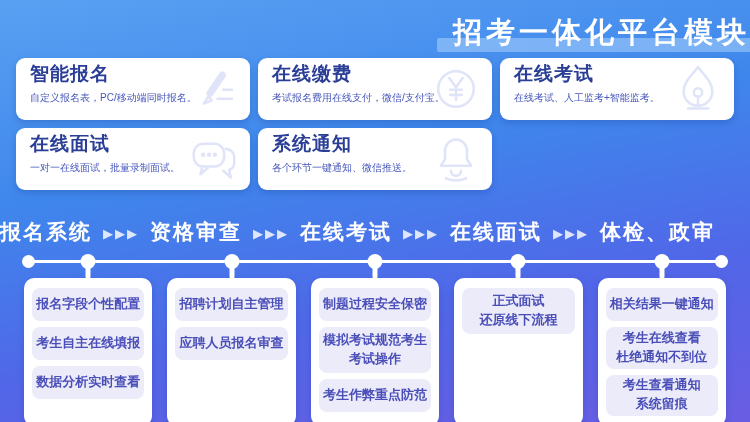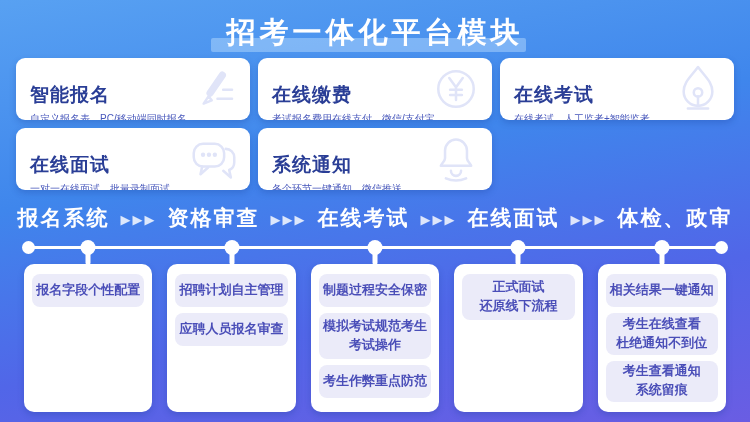--- a/index.html
+++ b/index.html
@@ -2,34 +2,34 @@
 <html><head>
 <meta charset="utf-8">
 <style>
   *{margin:0;padding:0;box-sizing:border-box}
   html,body{width:750px;height:422px;overflow:hidden}
   body{
     font-family:"Liberation Sans",sans-serif;
     background:linear-gradient(170deg,#58a1f2 0%,#3f86ec 38%,#5166e8 70%,#6a5de3 100%);
     position:relative;
   }
-  .title-wrap{padding-top:13px;height:50px;text-align:center}
+  .title-wrap{padding-top:13px;height:50px;text-align:right}
   .title{display:inline-block;position:relative;font-size:29px;font-weight:900;color:#fff;letter-spacing:4px}
   .title .hl{position:absolute;left:-16px;right:-2px;bottom:1px;height:14px;background:rgba(190,224,255,.45);border-radius:2px}
   .title .txt{position:relative;z-index:1}
 
   .modules{margin:8px 16px 0;display:grid;grid-template-columns:repeat(3,1fr);grid-auto-rows:62px;gap:8px}
-  .module{position:relative;background:#fff;border-radius:9px;padding:24px 14px;overflow:hidden;
+  .module{position:relative;background:#fff;border-radius:9px;padding:3px 14px;overflow:hidden;
           box-shadow:0 3px 6px rgba(25,60,150,.28)}
   .module h3{font-size:19px;color:#2a3e96;font-weight:800;letter-spacing:1px}
   .module p{font-size:10px;color:#4656bb;margin-top:4px;position:relative;z-index:1;white-space:nowrap}
   .micon{position:absolute;right:9px;top:50%;transform:translateY(-50%);z-index:0}
   .micon svg{display:block}
 
-  .flow{margin-top:10px;height:36px;display:flex;align-items:center;justify-content:center;gap:11px}
+  .flow{margin-top:24px;height:36px;display:flex;align-items:center;justify-content:flex-start;gap:11px}
   .flow .step{font-size:21px;font-weight:900;color:#fff;letter-spacing:2px;white-space:nowrap}
   .flow .arrows{font-size:13px;color:rgba(255,255,255,.82);letter-spacing:2px;padding-top:2px}
 
   .timeline{position:relative;margin:4px 24px 0;height:24px;display:flex;gap:15px}
   .tl-line{position:absolute;left:4px;right:4px;top:6px;height:3px;background:#fff;border-radius:2px}
   .tl-endcap{position:absolute;top:1px;width:13px;height:13px;border-radius:50%;background:#fff}
   .tl-endcap.left{left:-2px}.tl-endcap.right{right:-2px}
   .tl-cell{flex:1;position:relative}
   .tl-dot{position:absolute;left:50%;top:0;transform:translateX(-50%);width:15px;height:15px;border-radius:50%;background:#fff}
   .tl-stem{position:absolute;left:50%;top:10px;transform:translateX(-50%);width:5px;height:15px;background:#fff;border-radius:3px}
@@ -151,20 +151,22 @@
     </div>
   <div class="tl-cell">
       <div class="tl-stem"></div>
       <div class="tl-dot"></div>
     </div>
 </div>
 
 <div class="columns">
   <div class="col">
     <div class="item">报名字段个性配置</div>
+    <div class="item">考生自主在线填报</div>
+    <div class="item">数据分析实时查看</div>
   </div>
   <div class="col">
     <div class="item">招聘计划自主管理</div>
     <div class="item">应聘人员报名审查</div>
   </div>
   <div class="col">
     <div class="item">制题过程安全保密</div>
     <div class="item">模拟考试规范考生
 考试操作</div>
     <div class="item">考生作弊重点防范</div>

